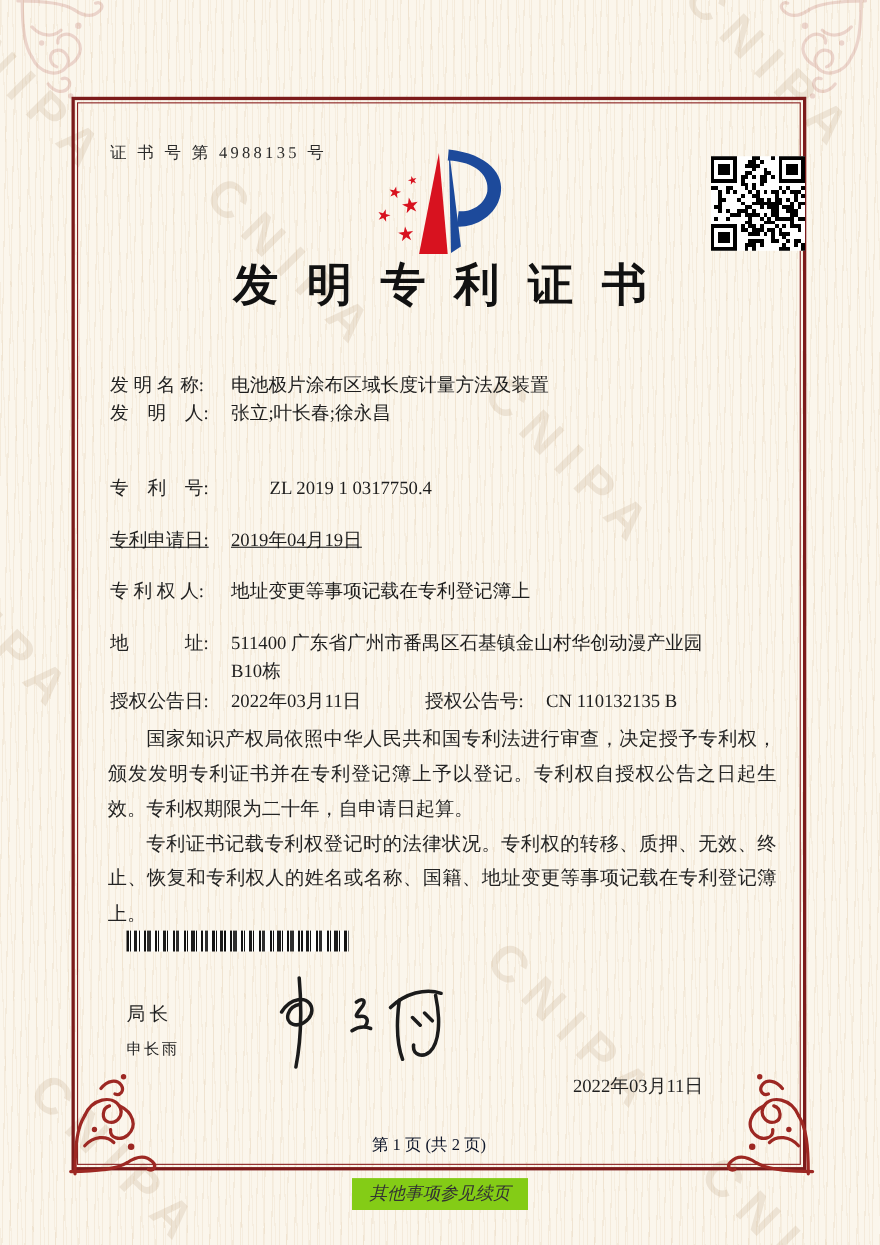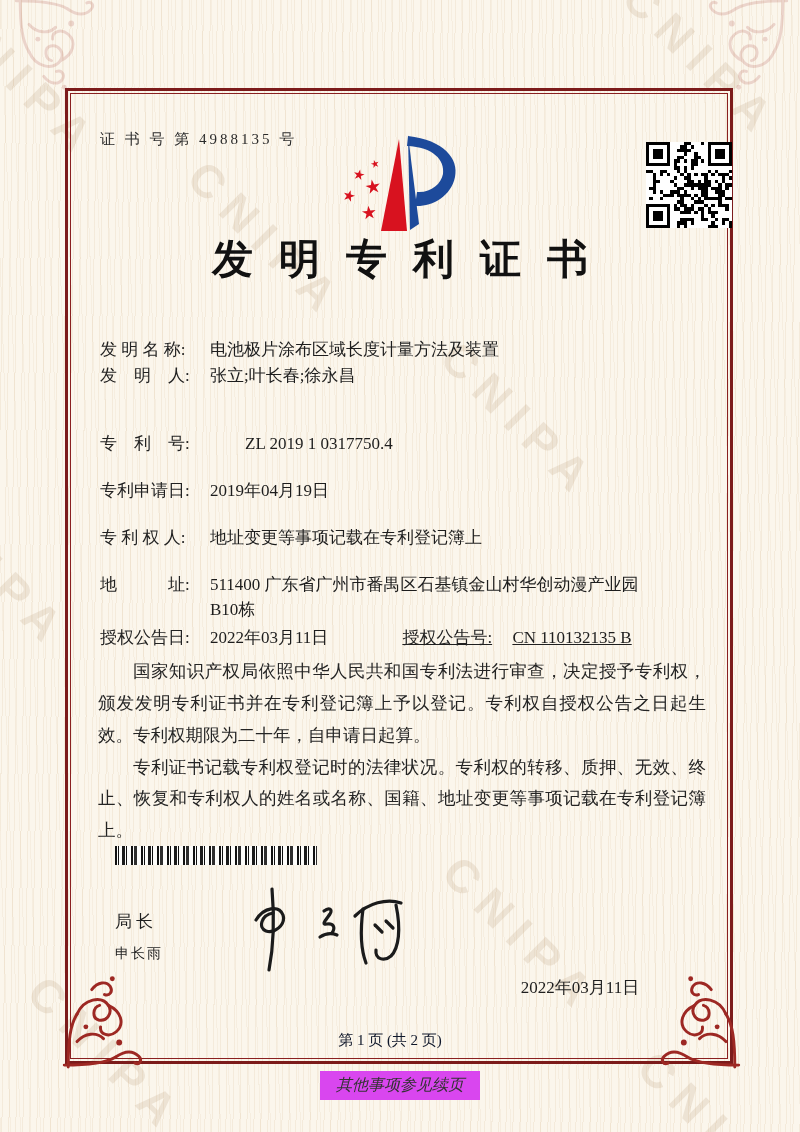--- a/index.html
+++ b/index.html
@@ -29,41 +29,41 @@
   .title{
     left:0;top:232px;width:800px;text-align:center;font-size:41px;font-weight:bold;
     letter-spacing:26px;padding-left:26px;box-sizing:border-box;color:#111;
   }
   
   .row{left:100px;width:612px;display:flex;align-items:flex-start;font-size:17px;}
   .flabel{flex:0 0 110px;white-space:pre;color:#222;}
   .fvalue{color:#1d1d1d;line-height:1.45;}
   .fvalue.addr{max-width:447px;}
   .grant-row{left:100px;top:626px;width:630px;display:flex;font-size:17px;}
-  .grant-row .pair2{margin-left:74px;display:flex;text-decoration:underline;}
+  .grant-row .pair2{margin-left:58px;display:flex;}
   
   .paras{left:98px;top:656px;width:608px;font-size:17.5px;line-height:1.82;
     text-align:justify;color:#242424;}
   .paras p{margin:0;text-indent:2em;}
   
   .barcode{
     left:115px;top:846px;width:202px;height:19px;
     background:repeating-linear-gradient(90deg,
       #121212 0 2px,#fdfdfb 2px 3px,#121212 3px 4px,#fdfdfb 4px 7px,
       #1c1c1c 7px 10px,#fdfdfb 10px 11px,#0e0e0e 11px 12px,#fdfdfb 12px 16px,
       #121212 16px 18px,#fdfdfb 18px 19px,#2e2e2e 19px 22px,#fdfdfb 22px 26px);
   }
   
   .signer-title{left:115px;top:910px;font-size:17px;letter-spacing:4px;}
   .signer-name{left:115px;top:945px;font-size:14px;letter-spacing:2px;font-family:Liberation Mono, monospace;}
   .issue-date{left:480px;top:976px;width:200px;text-align:center;font-size:17px;}
   .page-info{left:0;top:1031px;width:780px;text-align:center;font-size:15px;color:#0f172a;}
   .footer-note{
     left:50%;top:1071px;transform:translateX(-50%);
-    background:#d946ef;padding:4px 16px;font-size:16px;font-style:italic;color:#333;
+    background:#84cc16;padding:4px 16px;font-size:16px;font-style:italic;color:#333;
     white-space:nowrap;
   }
   .orn{pointer-events:none;}
 </style>
 </head>
 <body>
 
 <svg width="0" height="0" style="position:absolute" aria-hidden="true">
   <defs>
     <polygon id="star" points="0,-1 0.224,-0.309 0.951,-0.309 0.363,0.118 0.588,0.809 0,0.382 -0.588,0.809 -0.363,0.118 -0.951,-0.309 -0.224,-0.309"></polygon>
@@ -325,21 +325,21 @@
   <span class="fvalue">电池极片涂布区域长度计量方法及装置</span>
 </div>
 <div class="abs row" style="top:364px;">
   <span class="flabel">发　明　人:</span>
   <span class="fvalue">张立;叶长春;徐永昌</span>
 </div>
 <div class="abs row" style="top:432px;gap:35px;">
   <span class="flabel">专　利　号:</span>
   <span class="fvalue">ZL 2019 1 0317750.4</span>
 </div>
-<div class="abs row" style="top:479px;">
+<div class="abs row" style="top:479px;text-decoration:underline;">
   <span class="flabel">专利申请日:</span>
   <span class="fvalue">2019年04月19日</span>
 </div>
 <div class="abs row" style="top:526px;">
   <span class="flabel">专 利 权 人:</span>
   <span class="fvalue">地址变更等事项记载在专利登记簿上</span>
 </div>
 <div class="abs row" style="top:573px;">
   <span class="flabel">地　　　址:</span>
   <span class="fvalue addr">511400 广东省广州市番禺区石基镇金山村华创动漫产业园B10栋</span>

